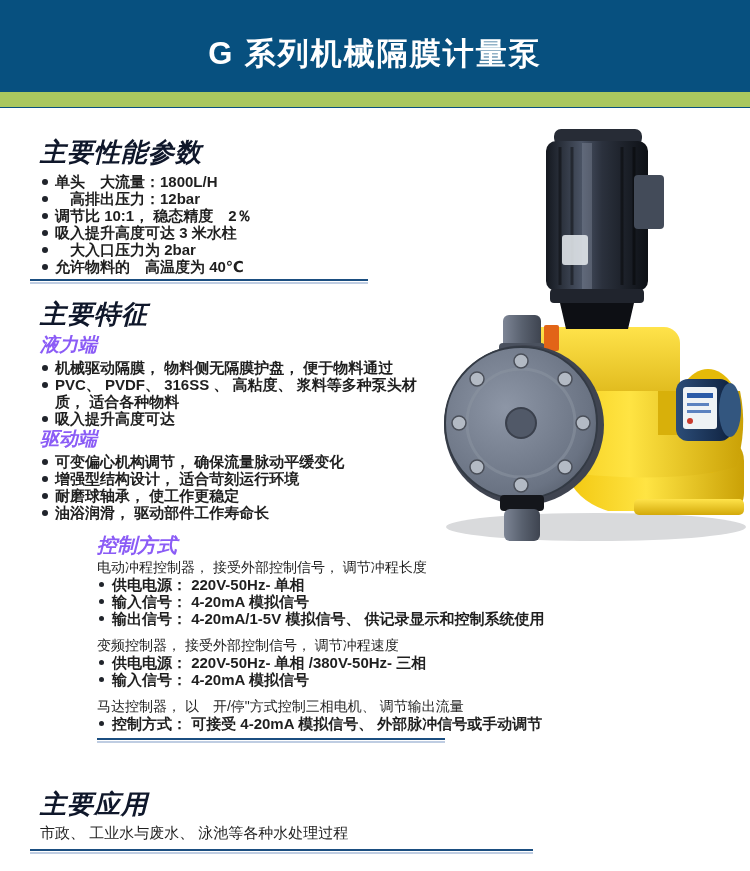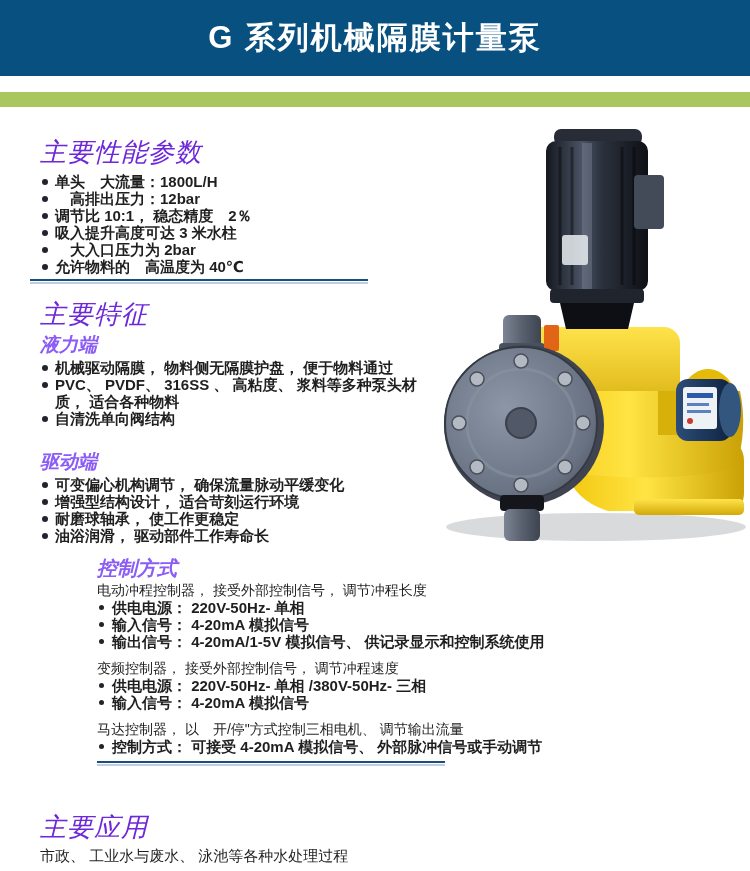--- a/index.html
+++ b/index.html
@@ -1,44 +1,44 @@
 <!DOCTYPE html>
 <html><head>
 <meta charset="utf-8">
 <style>
   html,body{margin:0;padding:0;background:#ffffff;}
   .page{position:relative;width:750px;height:871px;background:#ffffff;overflow:hidden;
         font-family:"Liberation Sans","DejaVu Sans",sans-serif;color:#1f1f1f;}
   
-  .header{position:absolute;left:0;top:0;width:750px;height:76px;background:#07507f;
+  .header{position:absolute;left:0;top:0;width:750px;height:108px;background:#07507f;
           display:flex;align-items:center;justify-content:center;}
   .header h1{margin:0;font-size:31px;font-weight:bold;color:#ffffff;letter-spacing:2px;}
   .stripe{position:absolute;left:0;top:92px;width:750px;height:15px;background:#a9c75f;}
   
   .photo{position:absolute;left:426px;top:123px;width:322px;height:424px;z-index:0;}
   
   .main{position:absolute;left:0;top:107px;width:750px;padding:30px 0 0 40px;
         box-sizing:border-box;z-index:1;}
-  h2.sec{margin:0;font-size:26px;line-height:30px;font-style:italic;font-weight:normal;
-         color:#6d28d9;letter-spacing:1px;}
+  h2.sec{margin:0;font-size:26px;line-height:30px;font-style:italic;font-weight:bold;
+         color:#0f172a;letter-spacing:1px;}
   h3.sub{margin:0;font-size:19px;line-height:22px;font-style:italic;font-weight:bold;color:#8b5cf6;}
   ul.blist{list-style:none;margin:0;padding:0;font-size:15px;line-height:17px;}
   ul.blist li{position:relative;padding-left:15px;font-weight:bold;}
   ul.blist li::before{content:"";position:absolute;left:2px;top:6px;width:6px;height:6px;
                       border-radius:50%;background:#20242b;}
   .prewrap{white-space:pre-line;}
   .divider{height:1px;border-top:2px solid #1b4e80;border-bottom:2px solid #bfcde2;}
   .div1{width:338px;margin:4px 0 0 -10px;}
   .div2{width:348px;margin:6px 0 0 0;}
   .div3{width:503px;margin:3px 0 0 -10px;}
   #perf-list{margin-top:6px;width:380px;}
   #sec-features{margin-top:15px;}
   #hydraulic-heading{margin-top:5px;}
   #hydraulic-list{margin-top:3px;width:440px;}
-  #drive-heading{margin-top:24px;}
+  #drive-heading{margin-top:1px;}
   #drive-list{margin-top:3px;width:540px;}
   .control{margin-left:57px;margin-top:13px;width:480px;}
   .control h3{font-size:20px;}
   .control .intro{margin:3px 0 0;font-size:14px;line-height:17px;}
   .control ul.blist{line-height:17px;}
   .control ul.blist li::before{width:5px;height:5px;}
   .group + .group{margin-top:10px;}
   #apps-heading{margin-top:46px;}
   #apps-text{margin:5px 0 8px;font-size:15px;line-height:17px;}
 </style>
@@ -162,21 +162,21 @@
     </section>
 
     <section id="sec-features">
       <h2 class="sec">主要特征</h2>
 
       <h3 class="sub" id="hydraulic-heading">液力端</h3>
       <ul class="blist" id="hydraulic-list">
         <li>机械驱动隔膜， 物料侧无隔膜护盘， 便于物料通过</li>
         <li class="prewrap">PVC、 PVDF、 316SS 、 高粘度、 浆料等多种泵头材
 质， 适合各种物料</li>
-        <li>自清洗单向阀结构</li>
+        <li>吸入提升高度可达</li>
       </ul>
 
       <h3 class="sub" id="drive-heading">驱动端</h3>
       <ul class="blist" id="drive-list">
         <li>可变偏心机构调节， 确保流量脉动平缓变化</li>
         <li>增强型结构设计， 适合苛刻运行环境</li>
         <li>耐磨球轴承， 使工作更稳定</li>
         <li>油浴润滑， 驱动部件工作寿命长</li>
       </ul>
     </section>

